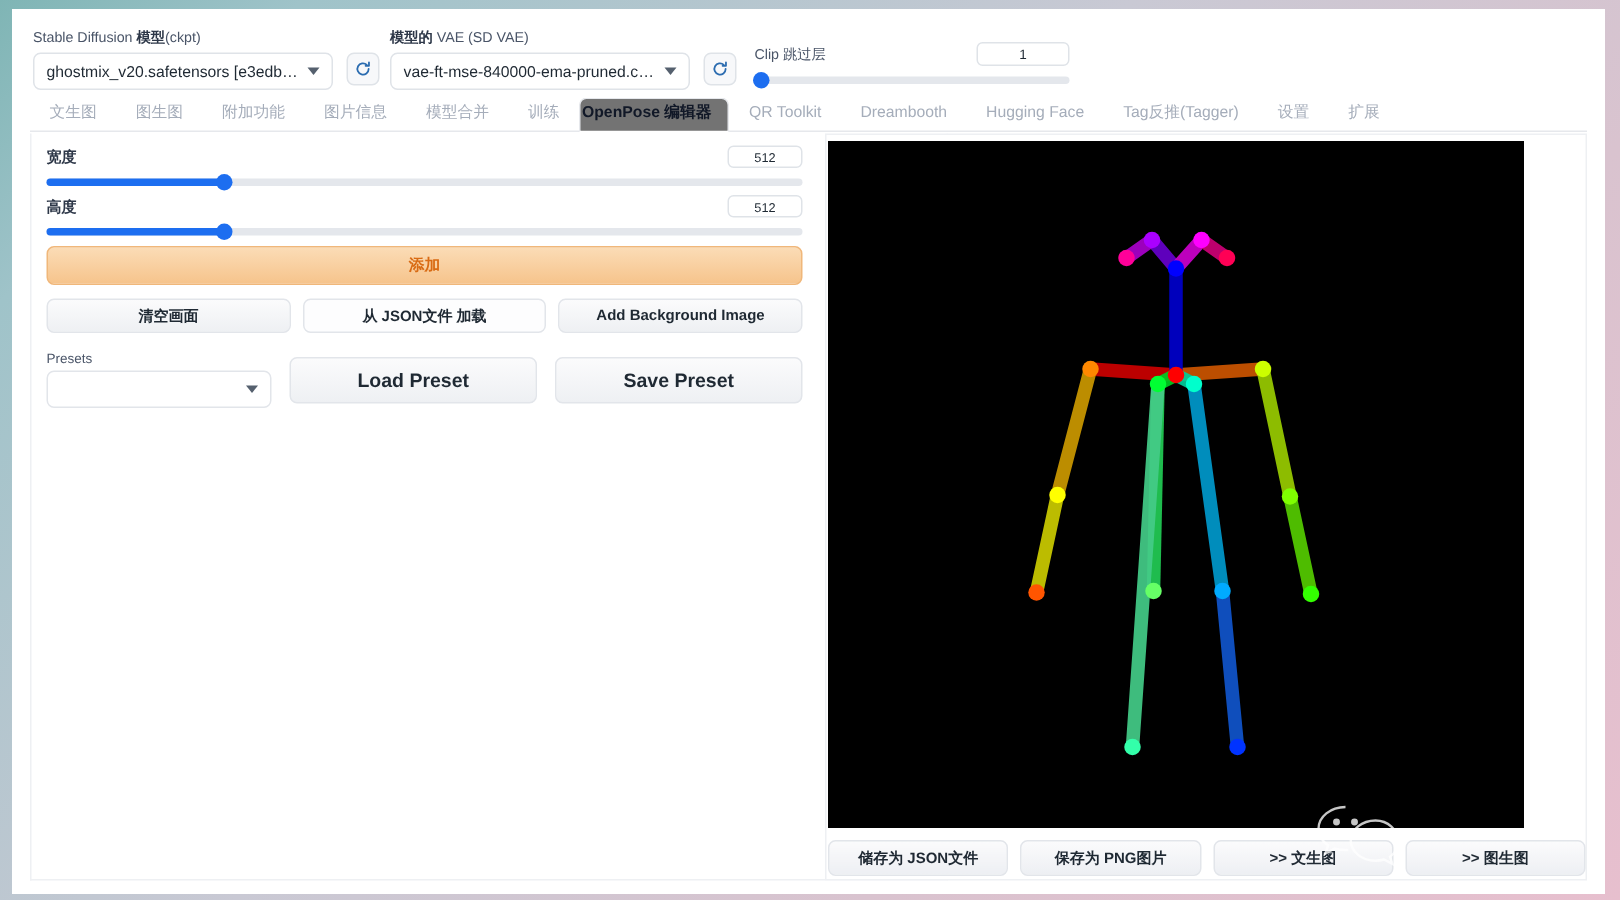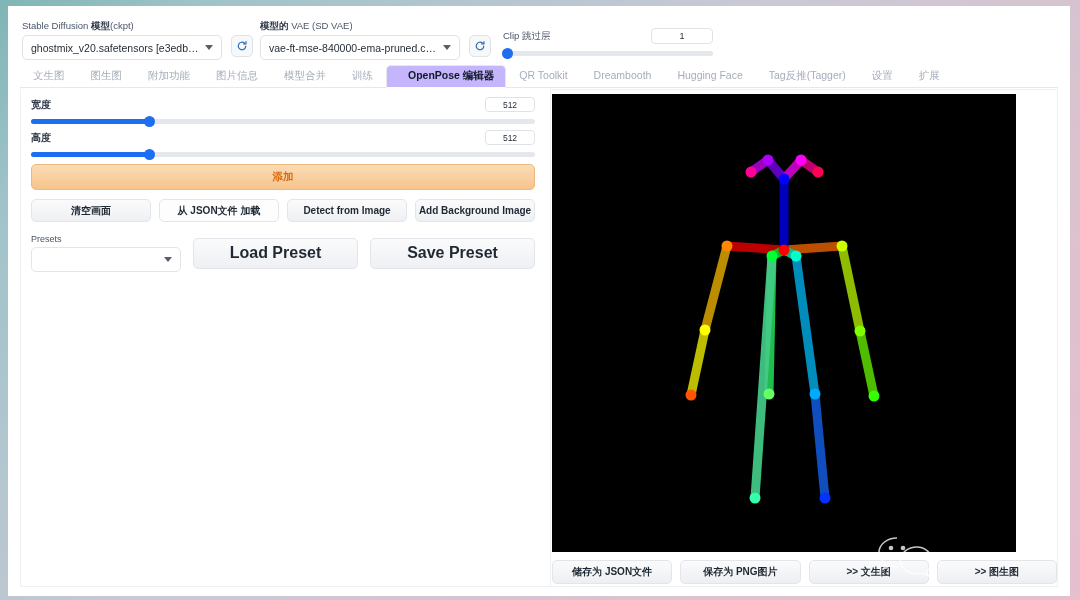--- a/index.html
+++ b/index.html
@@ -112,26 +112,26 @@
   .tab {
     font-size: 10.5px;
     color: #a5adba;
     padding: 3px 13px 5px 13px;
     white-space: nowrap;
     line-height: 13px;
   }
   .tab.active {
     color: #111827;
     font-weight: 700;
-    background: #c4b5fd;
+    background: #737373;
     border: 1px solid #e6e8ec;
     border-bottom: 1px solid #fff;
     border-radius: 5px 5px 0 0;
     margin-bottom: -1px;
-    padding: 3px 11px 5px 21px;
+    padding: 3px 11px 5px 1px;
   }
 
   
   .leftpanel {
     position: absolute;
     left: 12px; top: 83px;
     width: 612px; height: 498px;
     background: #fff;
     border-left: 1px solid #eef0f3;
     border-right: 1px solid #eef0f3;
@@ -204,21 +204,21 @@
     padding: 0 8px;
     font-size: 10px; color: #1f2933;
   }
   .presetbtn {
     flex: 1;
     height: 31px;
     border-radius: 5px;
     border: 1px solid #e2e5ea;
     background: linear-gradient(180deg, #fbfbfc 0%, #eef0f3 100%);
     color: #1f2933;
-    font-size: 16px;
+    font-size: 13px;
     font-weight: 600;
     display: flex; align-items: center; justify-content: center;
   }
 
   
   .rightpanel {
     position: absolute;
     left: 542px; top: 83px;
     width: 508px; height: 498px;
     border: 1px solid #eef0f3;
@@ -359,21 +359,20 @@
         <div class="sliderfill" id="h-fill" style="width: 23.5%;"></div>
         <div class="sliderknob" id="h-knob" style="left: 23.5%;"></div>
       </div>
     </div>
 
     <div class="addbtn">添加</div>
 
     <div class="btnrow">
       <div class="gbtn">清空画面</div>
       <div class="gbtn light">从 JSON文件 加载</div>
-      <div class="gbtn">Detect from Image</div>
       <div class="gbtn">Add Background Image</div>
     </div>
 
     <div class="presetrow">
       <div class="presetfield">
         <div class="presetlabel">Presets</div>
         <div class="presetsel">
           <span class="val" style="flex:1;"></span>
           <span class="caret"></span>
         </div>

